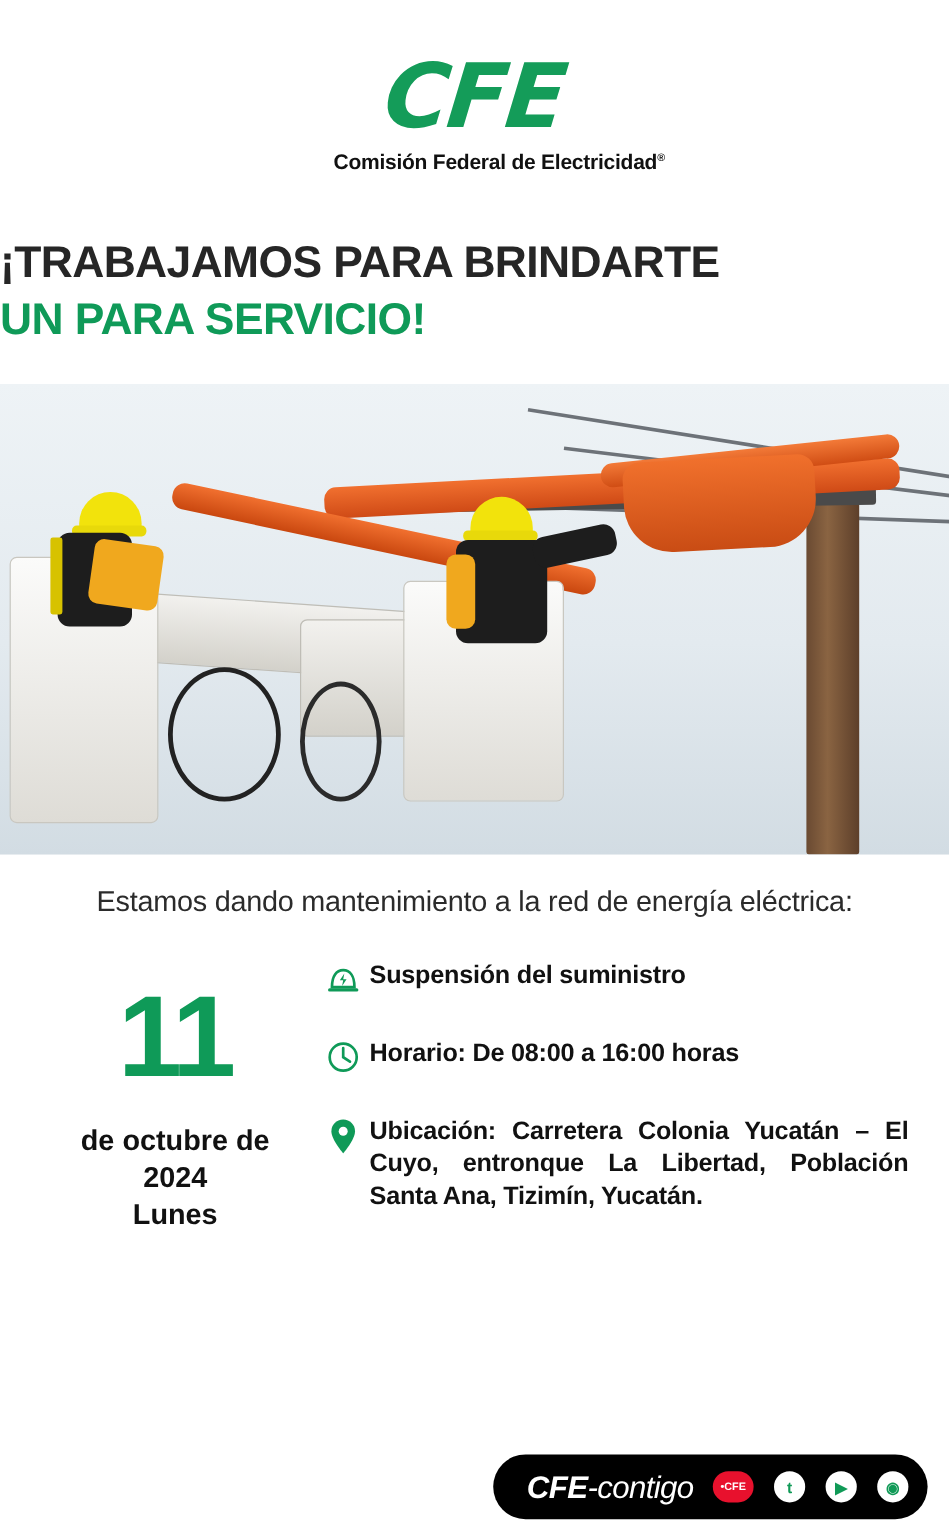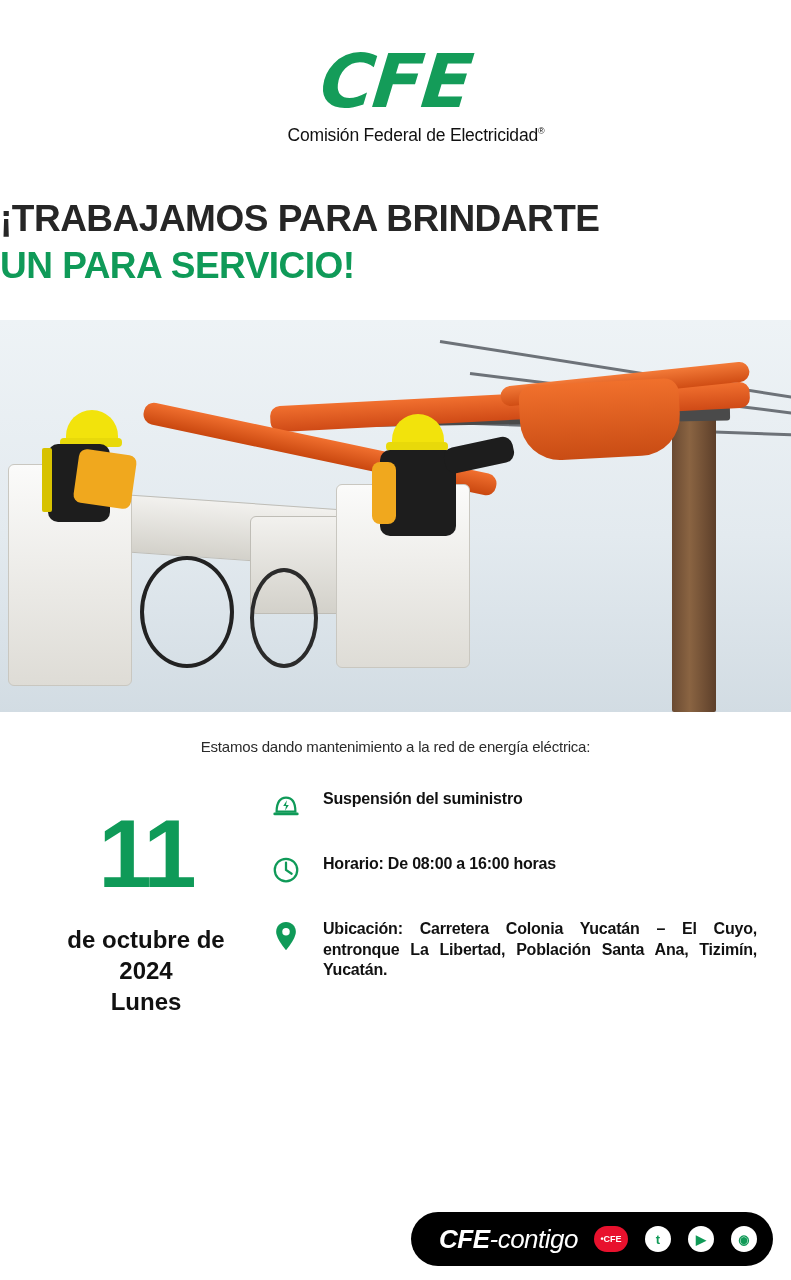--- a/index.html
+++ b/index.html
@@ -28,21 +28,21 @@
     letter-spacing: -2px;
     color: #149C59;
     line-height: 0.9;
     font-style: italic;
     transform: skewX(-6deg);
     display: inline-block;
   }
   .logo-sub {
     margin-top: 10px;
     font-size: 17.5px;
-    font-weight: normal;
+    font-weight: bold;
     color: #111;
     letter-spacing: -0.2px;
     margin-left: 41px;
   }
   .logo-sub sup {
     font-size: 9px;
     vertical-align: super;
   }
 
   
@@ -179,21 +179,21 @@
   }
   .strap {
     position: absolute;
     background: #D7C200;
     border-radius: 2px;
   }
 
   
   .intro {
     text-align: center;
-    font-size: 15px;
+    font-size: 24px;
     color: #2b2b2b;
     margin-top: 26px;
     letter-spacing: -0.2px;
   }
 
   .info-area {
     display: flex;
     margin-top: 30px;
     padding: 0 34px 0 28px;
   }
@@ -227,26 +227,25 @@
     margin-bottom: 34px;
   }
   .detail-row:last-child { margin-bottom: 0; }
   .detail-icon {
     flex: 0 0 44px;
     display: flex;
     justify-content: center;
     padding-top: 1px;
   }
   .detail-text {
-    font-size: 16px;
+    font-size: 21px;
     font-weight: bold;
     color: #111;
     line-height: 1.28;
     letter-spacing: -0.2px;
-    margin-left: 15px;
   }
   .detail-text.justify {
     text-align: justify;
     text-align-last: left;
   }
 
   
   .footer {
     position: absolute;
     left: 0; right: 0; bottom: 0;

